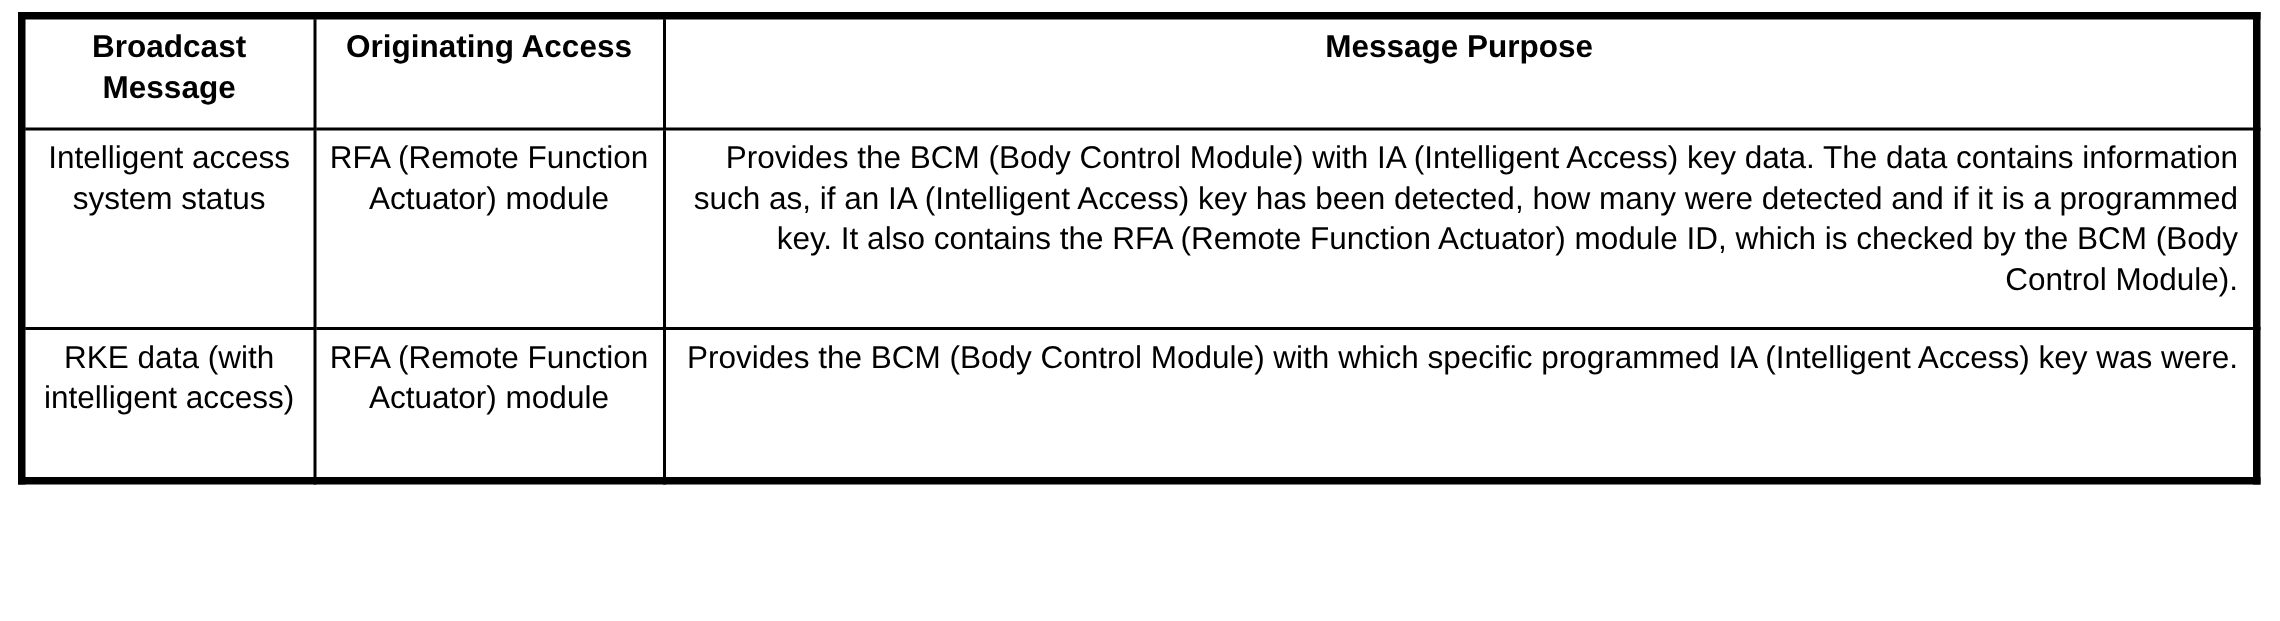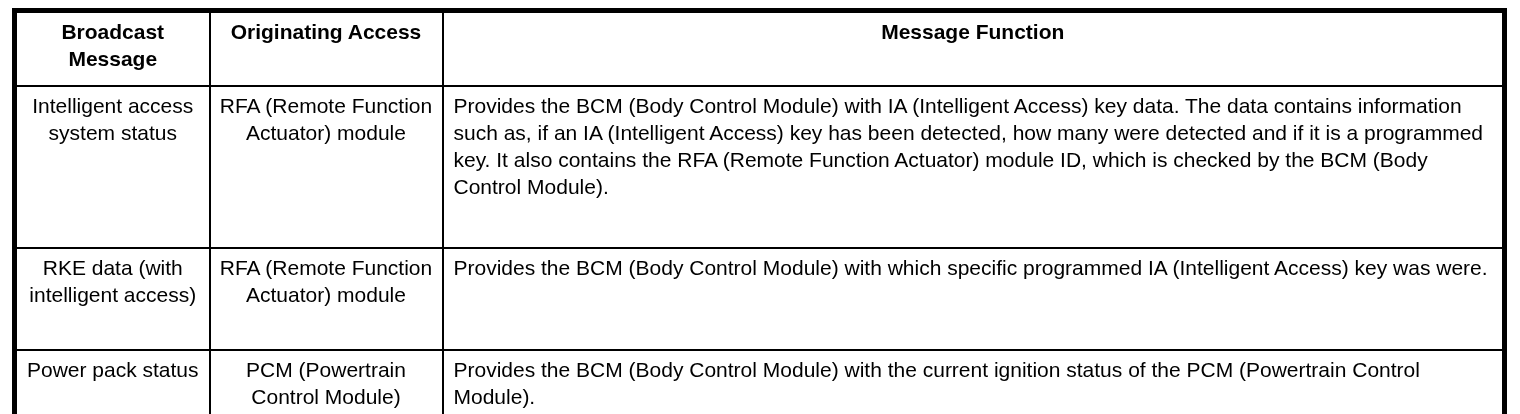--- a/index.html
+++ b/index.html
@@ -37,60 +37,55 @@
     overflow: hidden;
   }
   col.c1 { width: 195px; }
   col.c2 { width: 233px; }
   thead th {
     font-weight: bold;
     text-align: center;
     padding: 5px 6px 4px 6px;
   }
   tr.header-row   { height: 75px; }
-  tr.row-0        { height: 162px; }
+  tr.row-0        { height: 133px; }
   tr.row-1        { height: 102px; margin-top: 44px; }
   tr.row-2        { height: 78px; }
   td.cell-center {
     text-align: center;
     padding: 5px 8px 4px 8px;
   }
   td.cell-purpose {
-    text-align: left;
+    text-align: right;
     padding: 5px 10px 4px 10px;
   }
 </style>
 </head>
 <body>
 
 <div class="page">
   <table class="broadcast-table">
     <colgroup>
       <col class="c1">
       <col class="c2">
       <col class="c3">
     </colgroup>
     <thead>
       <tr class="header-row">
         <th>Broadcast Message</th>
         <th>Originating Access</th>
-        <th>Message Function</th>
+        <th>Message Purpose</th>
       </tr>
     </thead>
     <tbody>
       <tr class="row-0">
         <td class="cell-center">Intelligent access system status</td>
         <td class="cell-center">RFA (Remote Function Actuator) module</td>
         <td class="cell-purpose">Provides the BCM (Body Control Module) with IA (Intelligent Access) key data. The data contains information such as, if an IA (Intelligent Access) key has been detected, how many were detected and if it is a programmed key. It also contains the RFA (Remote Function Actuator) module ID, which is checked by the BCM (Body Control Module).</td>
       </tr>
       <tr class="row-1">
         <td class="cell-center">RKE data (with intelligent access)</td>
         <td class="cell-center">RFA (Remote Function Actuator) module</td>
         <td class="cell-purpose">Provides the BCM (Body Control Module) with which specific programmed IA (Intelligent Access) key was were.</td>
       </tr>
-      <tr class="row-2">
-        <td class="cell-center">Power pack status</td>
-        <td class="cell-center">PCM (Powertrain Control Module)</td>
-        <td class="cell-purpose">Provides the BCM (Body Control Module) with the current ignition status of the PCM (Powertrain Control Module).</td>
-      </tr>
     </tbody>
   </table>
 </div>
 
 </body></html>

